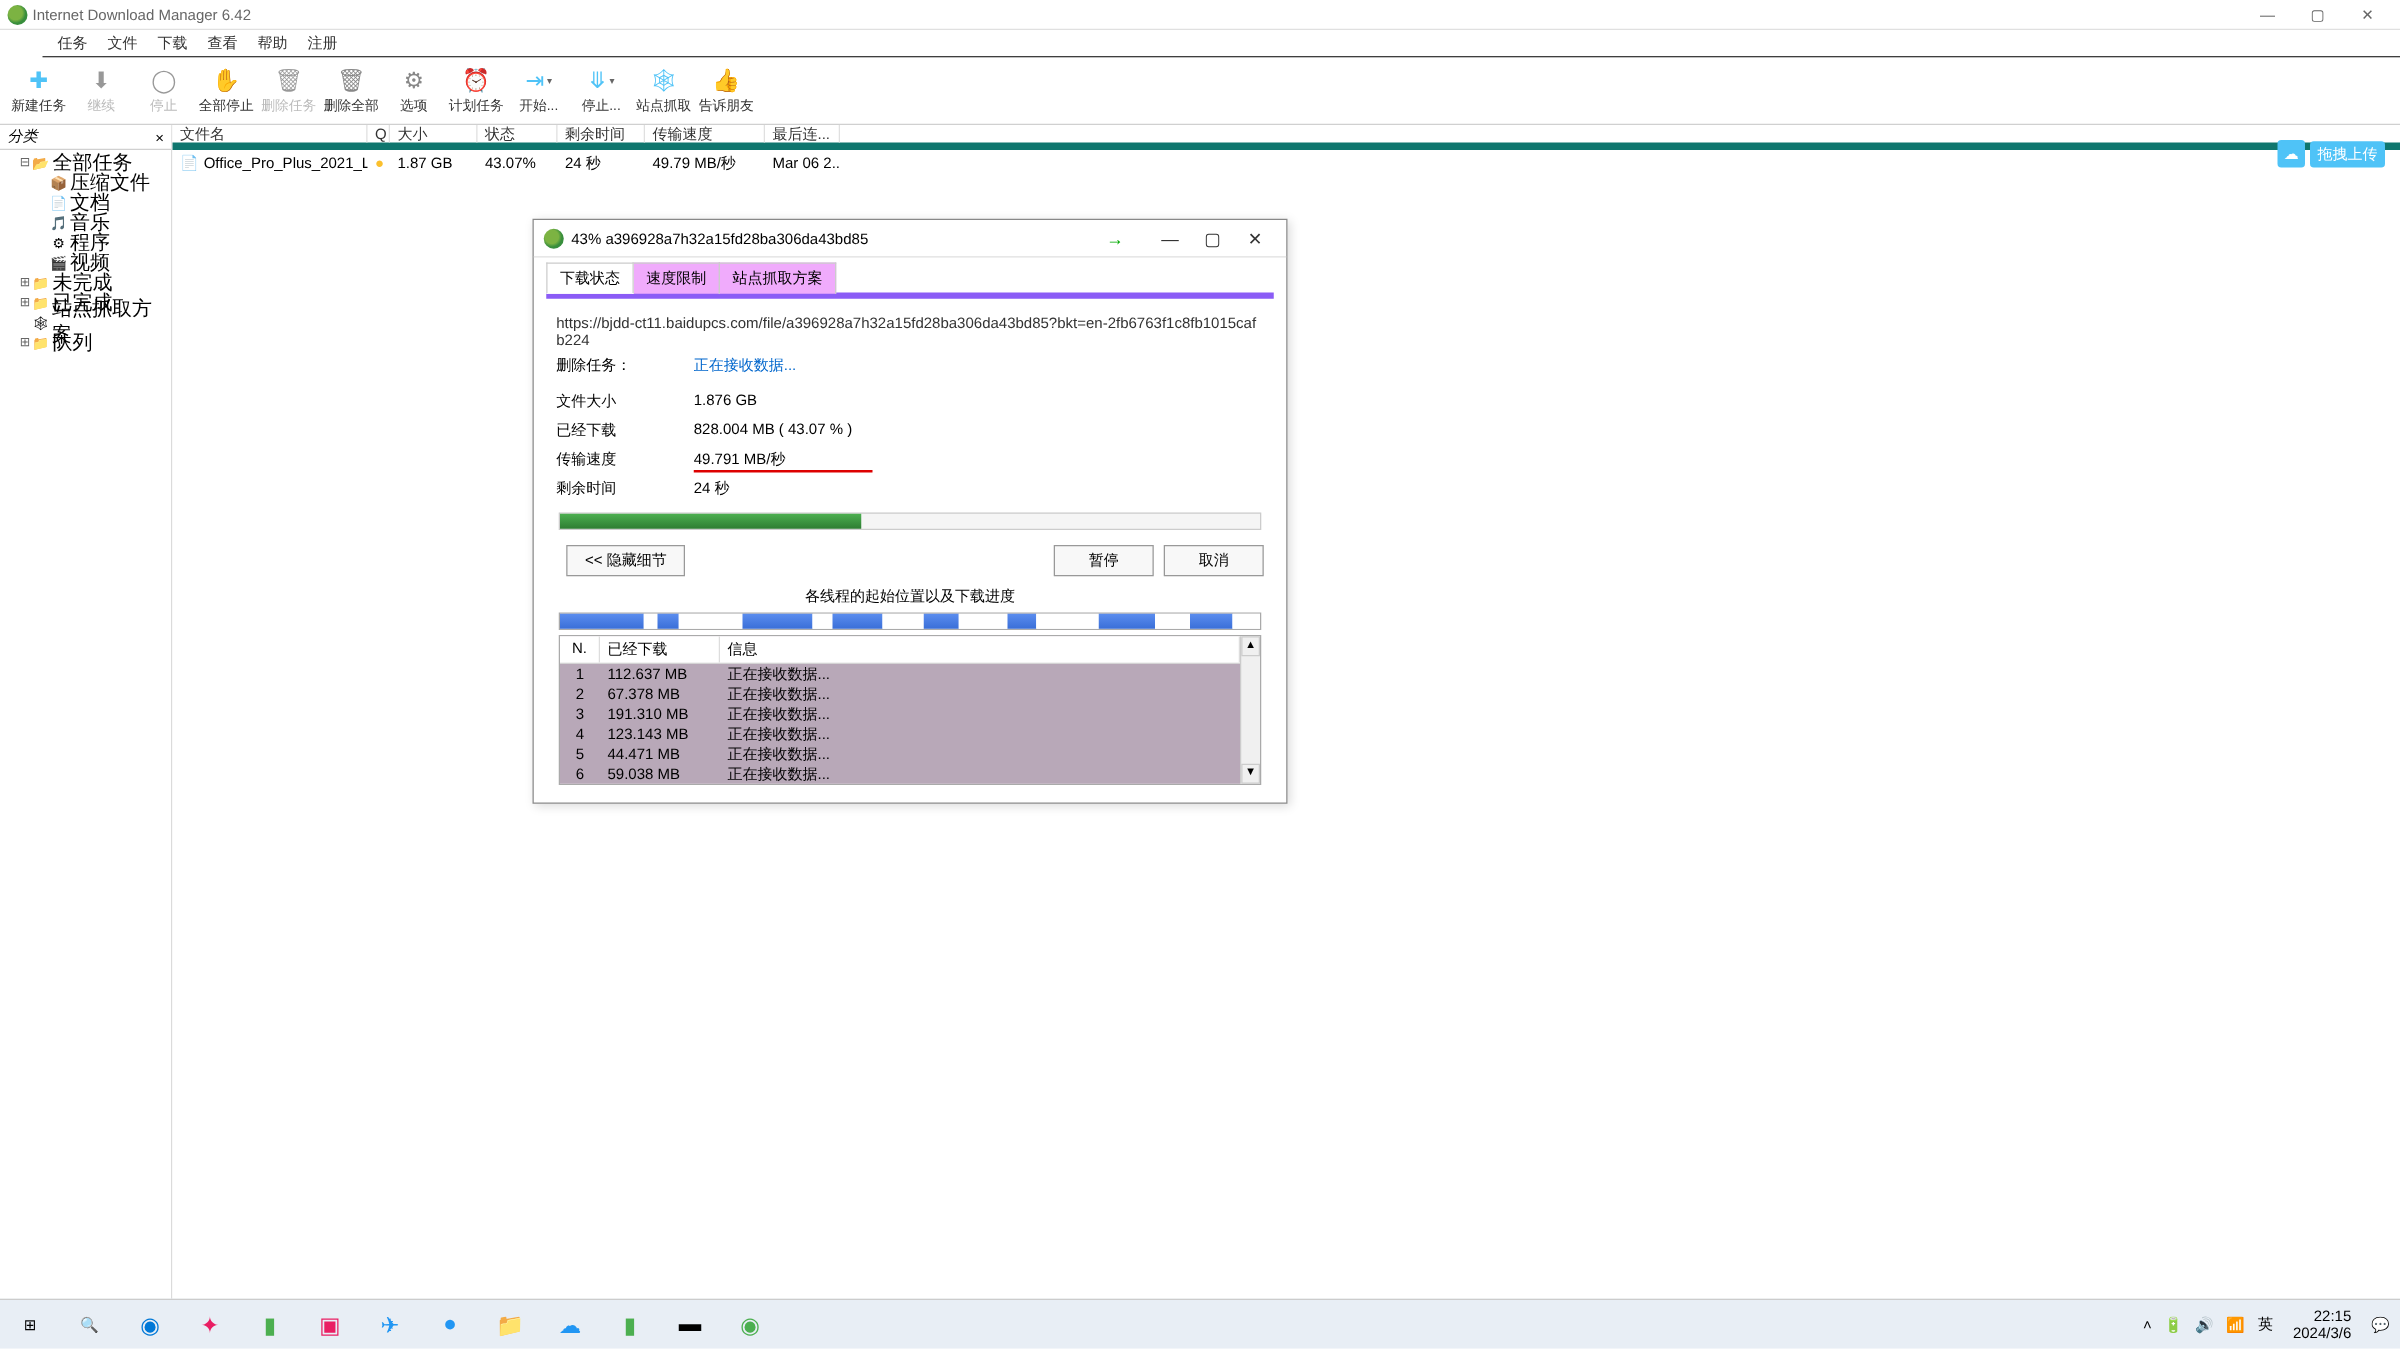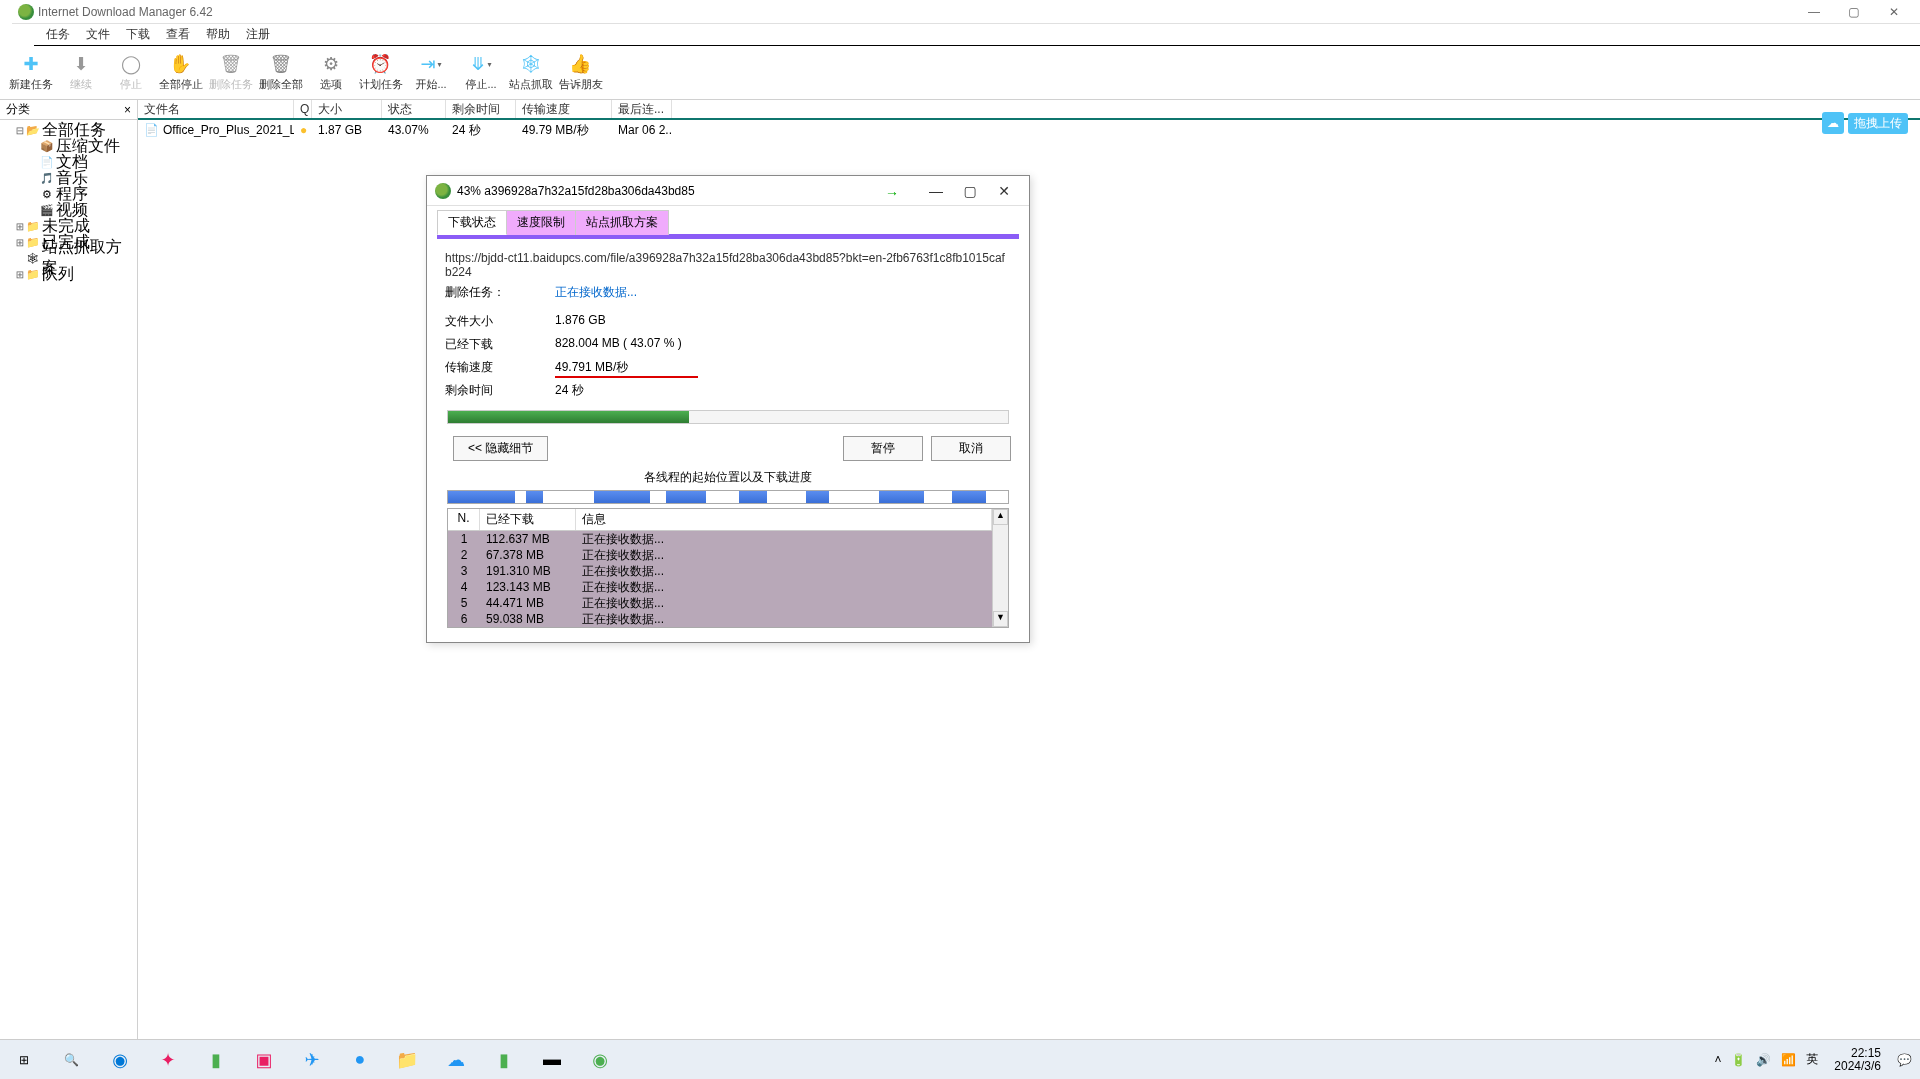--- a/index.html
+++ b/index.html
@@ -1,47 +1,47 @@
 <!DOCTYPE html>
 <html><head>
 <meta charset="utf-8">
 <style>
 * { margin: 0; padding: 0; box-sizing: border-box; font-family: "Microsoft YaHei", Arial, sans-serif; font-size: 12px; }
 body { background: #fff; width: 1920px; height: 1079px; overflow: hidden; position: relative; }
 
-.titlebar { height: 24px; background: #fff; display: flex; align-items: center; padding: 0 6px; border-bottom: 1px solid #e0e0e0; margin-left: 12px; }
+.titlebar { height: 24px; background: #fff; display: flex; align-items: center; padding: 0 6px; border-bottom: 1px solid #e0e0e0; }
 .titlebar .icon { width: 16px; height: 16px; margin-right: 4px; background: radial-gradient(circle at 40% 40%, #7cb342 40%, #388e3c 60%); border-radius: 50%; }
 .titlebar .title { flex: 1; color: #666; }
 .titlebar .winbtn { width: 40px; height: 24px; display: flex; align-items: center; justify-content: center; color: #666; }
 
 .menubar { height: 22px; display: flex; align-items: flex-end; padding: 0 4px; border-bottom: 1px solid #000000; margin-left: 34px; }
 .menubar span { padding: 2px 8px; color: #333; }
 
 .toolbar { height: 54px; display: flex; align-items: center; padding: 0 6px; border-bottom: 1px solid #d0d0d0; background: #fff; }
 .tbtn { display: flex; flex-direction: column; align-items: center; justify-content: center; width: 48px; height: 52px; margin: 0 1px; }
 .tbtn .ticon { width: 22px; height: 22px; display: flex; align-items: center; justify-content: center; font-size: 18px; }
 .tbtn .tlabel { font-size: 11px; color: #333; margin-top: 2px; white-space: nowrap; }
 .tbtn.disabled .tlabel { color: #bbb; }
 .tbtn.disabled .ticon { opacity: 0.4; }
 .tbtn .drop { font-size: 8px; color: #666; margin-left: 2px; }
 
 .content { display: flex; height: calc(100% - 100px - 40px); }
 .sidebar { width: 138px; border-right: 1px solid #d0d0d0; background: #fff; }
-.sidebar-header { height: 20px; border-bottom: 1px solid #d0d0d0; display: flex; align-items: center; padding: 0 6px; background: #fff; }
+.sidebar-header { height: 20px; border-bottom: 1px solid #d0d0d0; display: flex; align-items: center; padding: 0 6px; background: #fff; font-style: italic; }
 .sidebar-header .close { margin-left: auto; }
 .tree { padding: 2px 0; }
 .tree-item { display: flex; align-items: center; padding: 1px 2px; height: 16px; }
 .tree-item .exp { width: 12px; text-align: center; color: #666; font-size: 10px; }
 .tree-item .ticon2 { width: 14px; height: 14px; margin-right: 2px; display: inline-flex; align-items: center; justify-content: center; font-size: 11px; }
 .tree-item .lbl { font-size: 16px; }
 .indent1 { padding-left: 14px; }
 .indent2 { padding-left: 28px; }
 
 .main { flex: 1; display: flex; flex-direction: column; background: #fff; }
-.list-header { height: 20px; display: flex; border-bottom: 2px solid #0f766e; background: #fff; }
+.list-header { height: 20px; display: flex; border-bottom: 6px solid #0f766e; background: #fff; }
 .list-header .col { border-right: 1px solid #e0e0e0; padding: 2px 6px; color: #333; display: flex; align-items: center; }
 .list-body { flex: 1; background: #fff; position: relative; }
 .list-row { height: 20px; display: flex; align-items: center; }
 .list-row .cell { padding: 0 6px; display: flex; align-items: center; overflow: hidden; white-space: nowrap; }
 
 .cloud-area { position: absolute; right: 12px; top: 112px; display: flex; gap: 4px; align-items: center; }
 .cloud-btn { background: #4fc3f7; color: #fff; border-radius: 3px; padding: 2px 6px; display: flex; align-items: center; gap: 4px; }
 .cloud-icon { background: #4fc3f7; color: #fff; width: 22px; height: 22px; border-radius: 3px; display: flex; align-items: center; justify-content: center; }
 
 .dialog { position: absolute; left: 426px; top: 175px; width: 604px; background: #fff; border: 1px solid #888; box-shadow: 2px 2px 8px rgba(0,0,0,0.15); }

